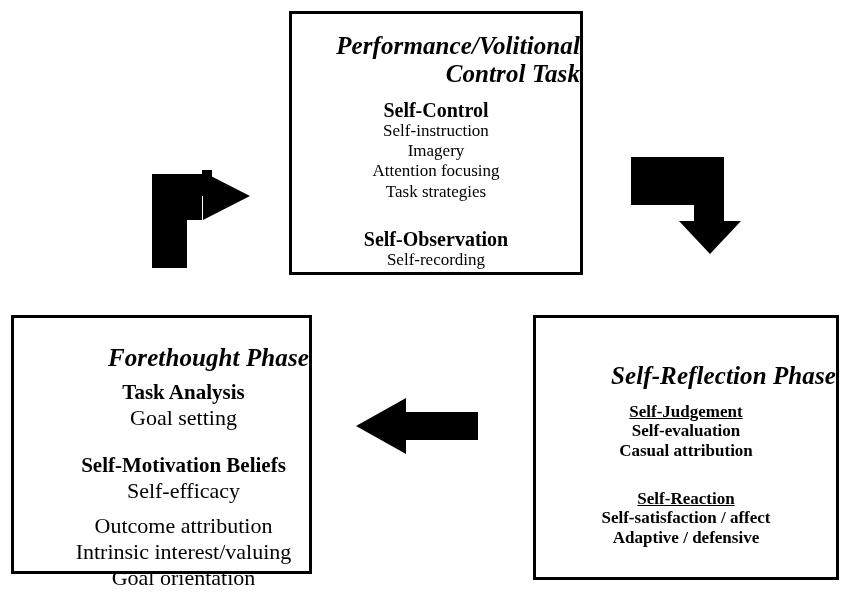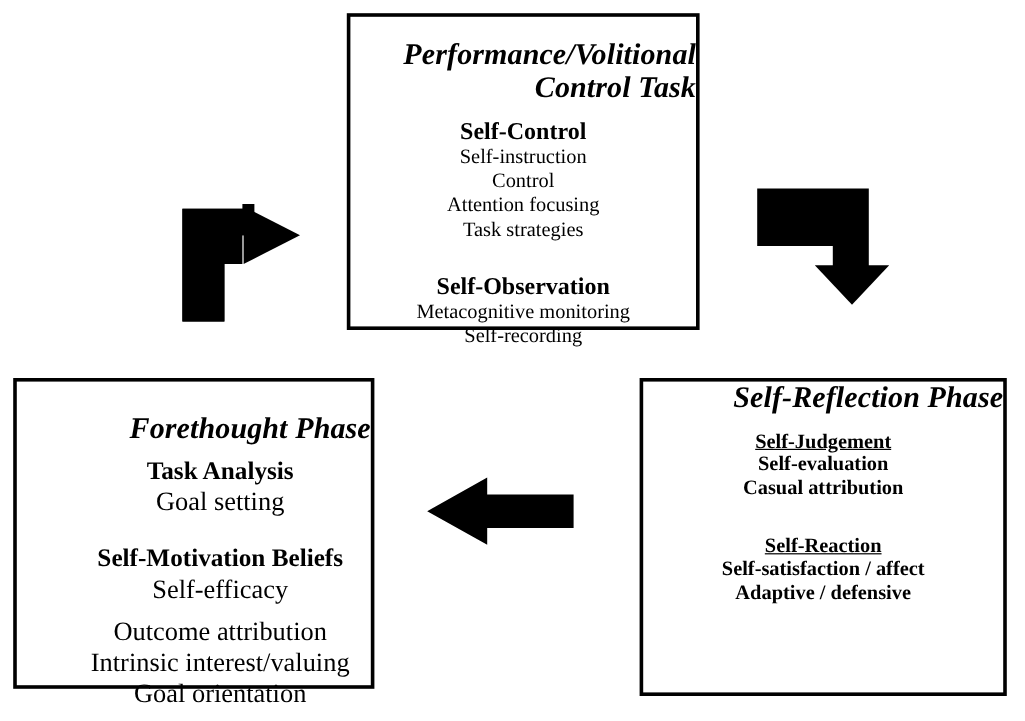--- a/index.html
+++ b/index.html
@@ -72,20 +72,21 @@
   #box-forethought .grp-task-analysis { margin-top: 9px; }
   #box-forethought .grp-self-motivation { margin-top: 24px; }
   #box-forethought .sub-gap { margin-top: 9px; }
 
   
   #box-reflection {
     left: 533px;
     top: 315px;
     width: 306px;
     height: 265px;
+    padding-top: 44px;
   }
   #box-reflection .phase-title { font-size: 25px; }
   #box-reflection .group-head  { font-size: 17px; text-decoration: underline; }
   #box-reflection .group-item  { font-size: 17px; font-weight: bold; }
   #box-reflection .grp-self-judgement { margin-top: 12px; }
   #box-reflection .grp-self-reaction  { margin-top: 28px; }
 
   
   .arrow {
     position: absolute;
@@ -104,28 +105,27 @@
   <div class="phase-box" id="box-performance">
 
     <div class="phase-title">
       <div>Performance/Volitional</div>
       <div>Control Task</div>
     </div>
 
     <div class="group grp-self-control">
       <div class="group-head">Self-Control</div>
       <div class="group-item">Self-instruction</div>
-      <div class="group-item">Control</div>
+      <div class="group-item">Imagery</div>
       <div class="group-item">Attention focusing</div>
       <div class="group-item">Task strategies</div>
     </div>
 
     <div class="group grp-self-observation">
       <div class="group-head">Self-Observation</div>
-      <div class="group-item">Metacognitive monitoring</div>
       <div class="group-item">Self-recording</div>
     </div>
   </div>
 
   <div class="phase-box" id="box-forethought">
 
     <div class="phase-title">Forethought Phase</div>
 
     <div class="group grp-task-analysis">
       <div class="group-head">Task Analysis</div>

